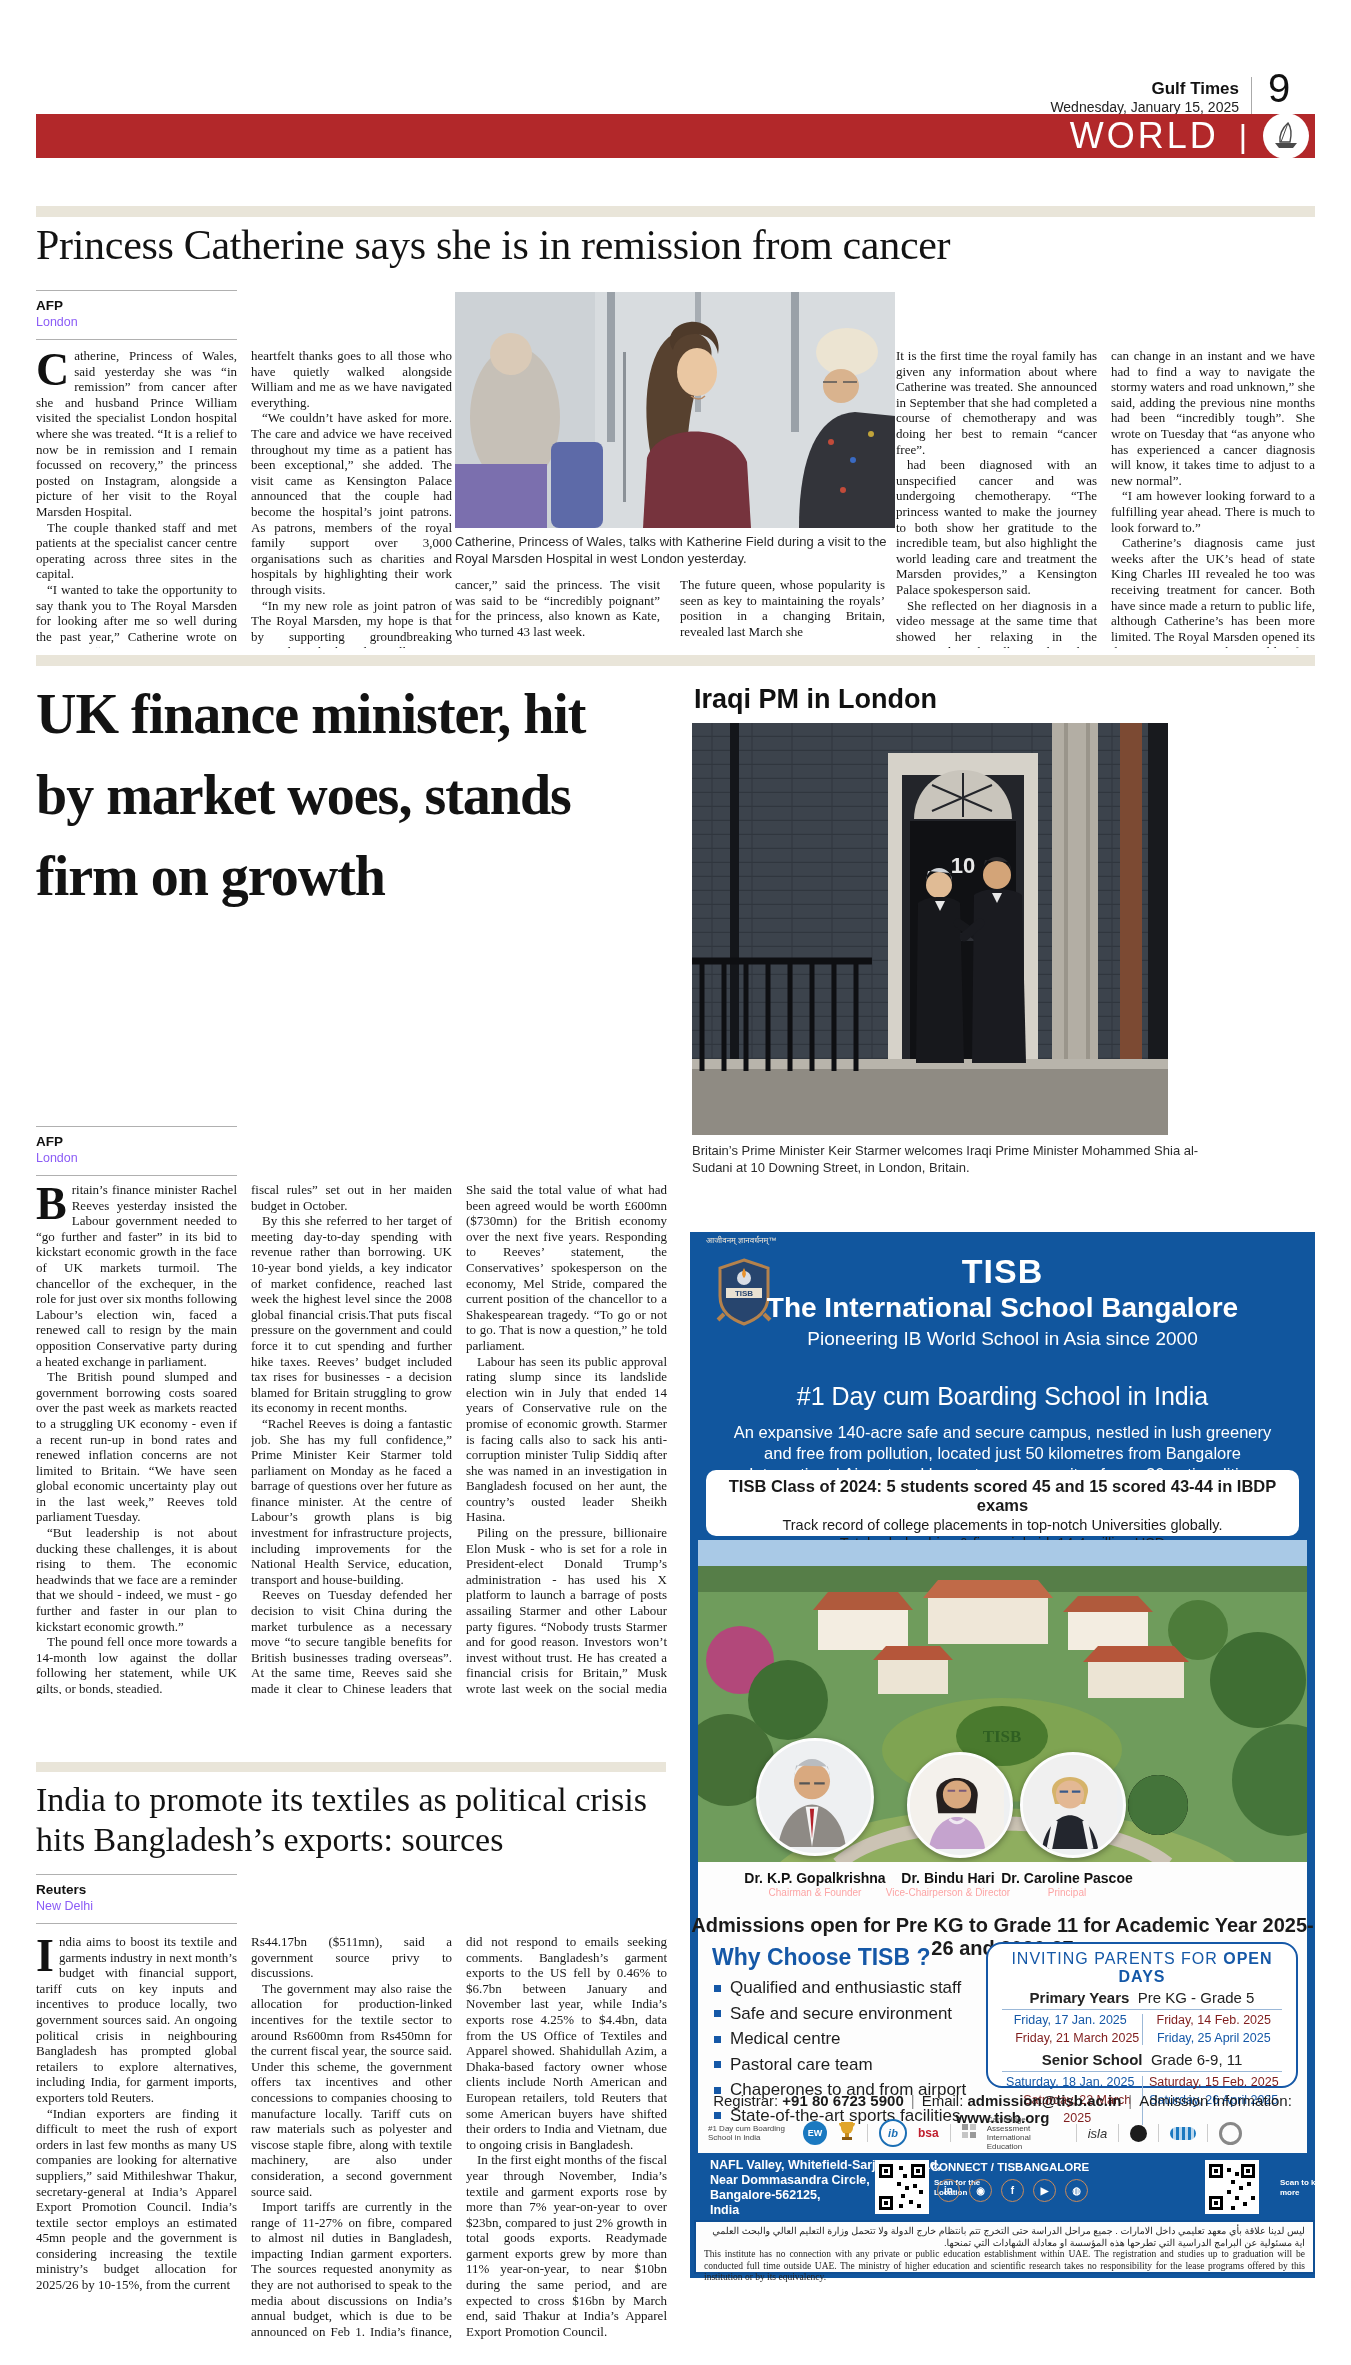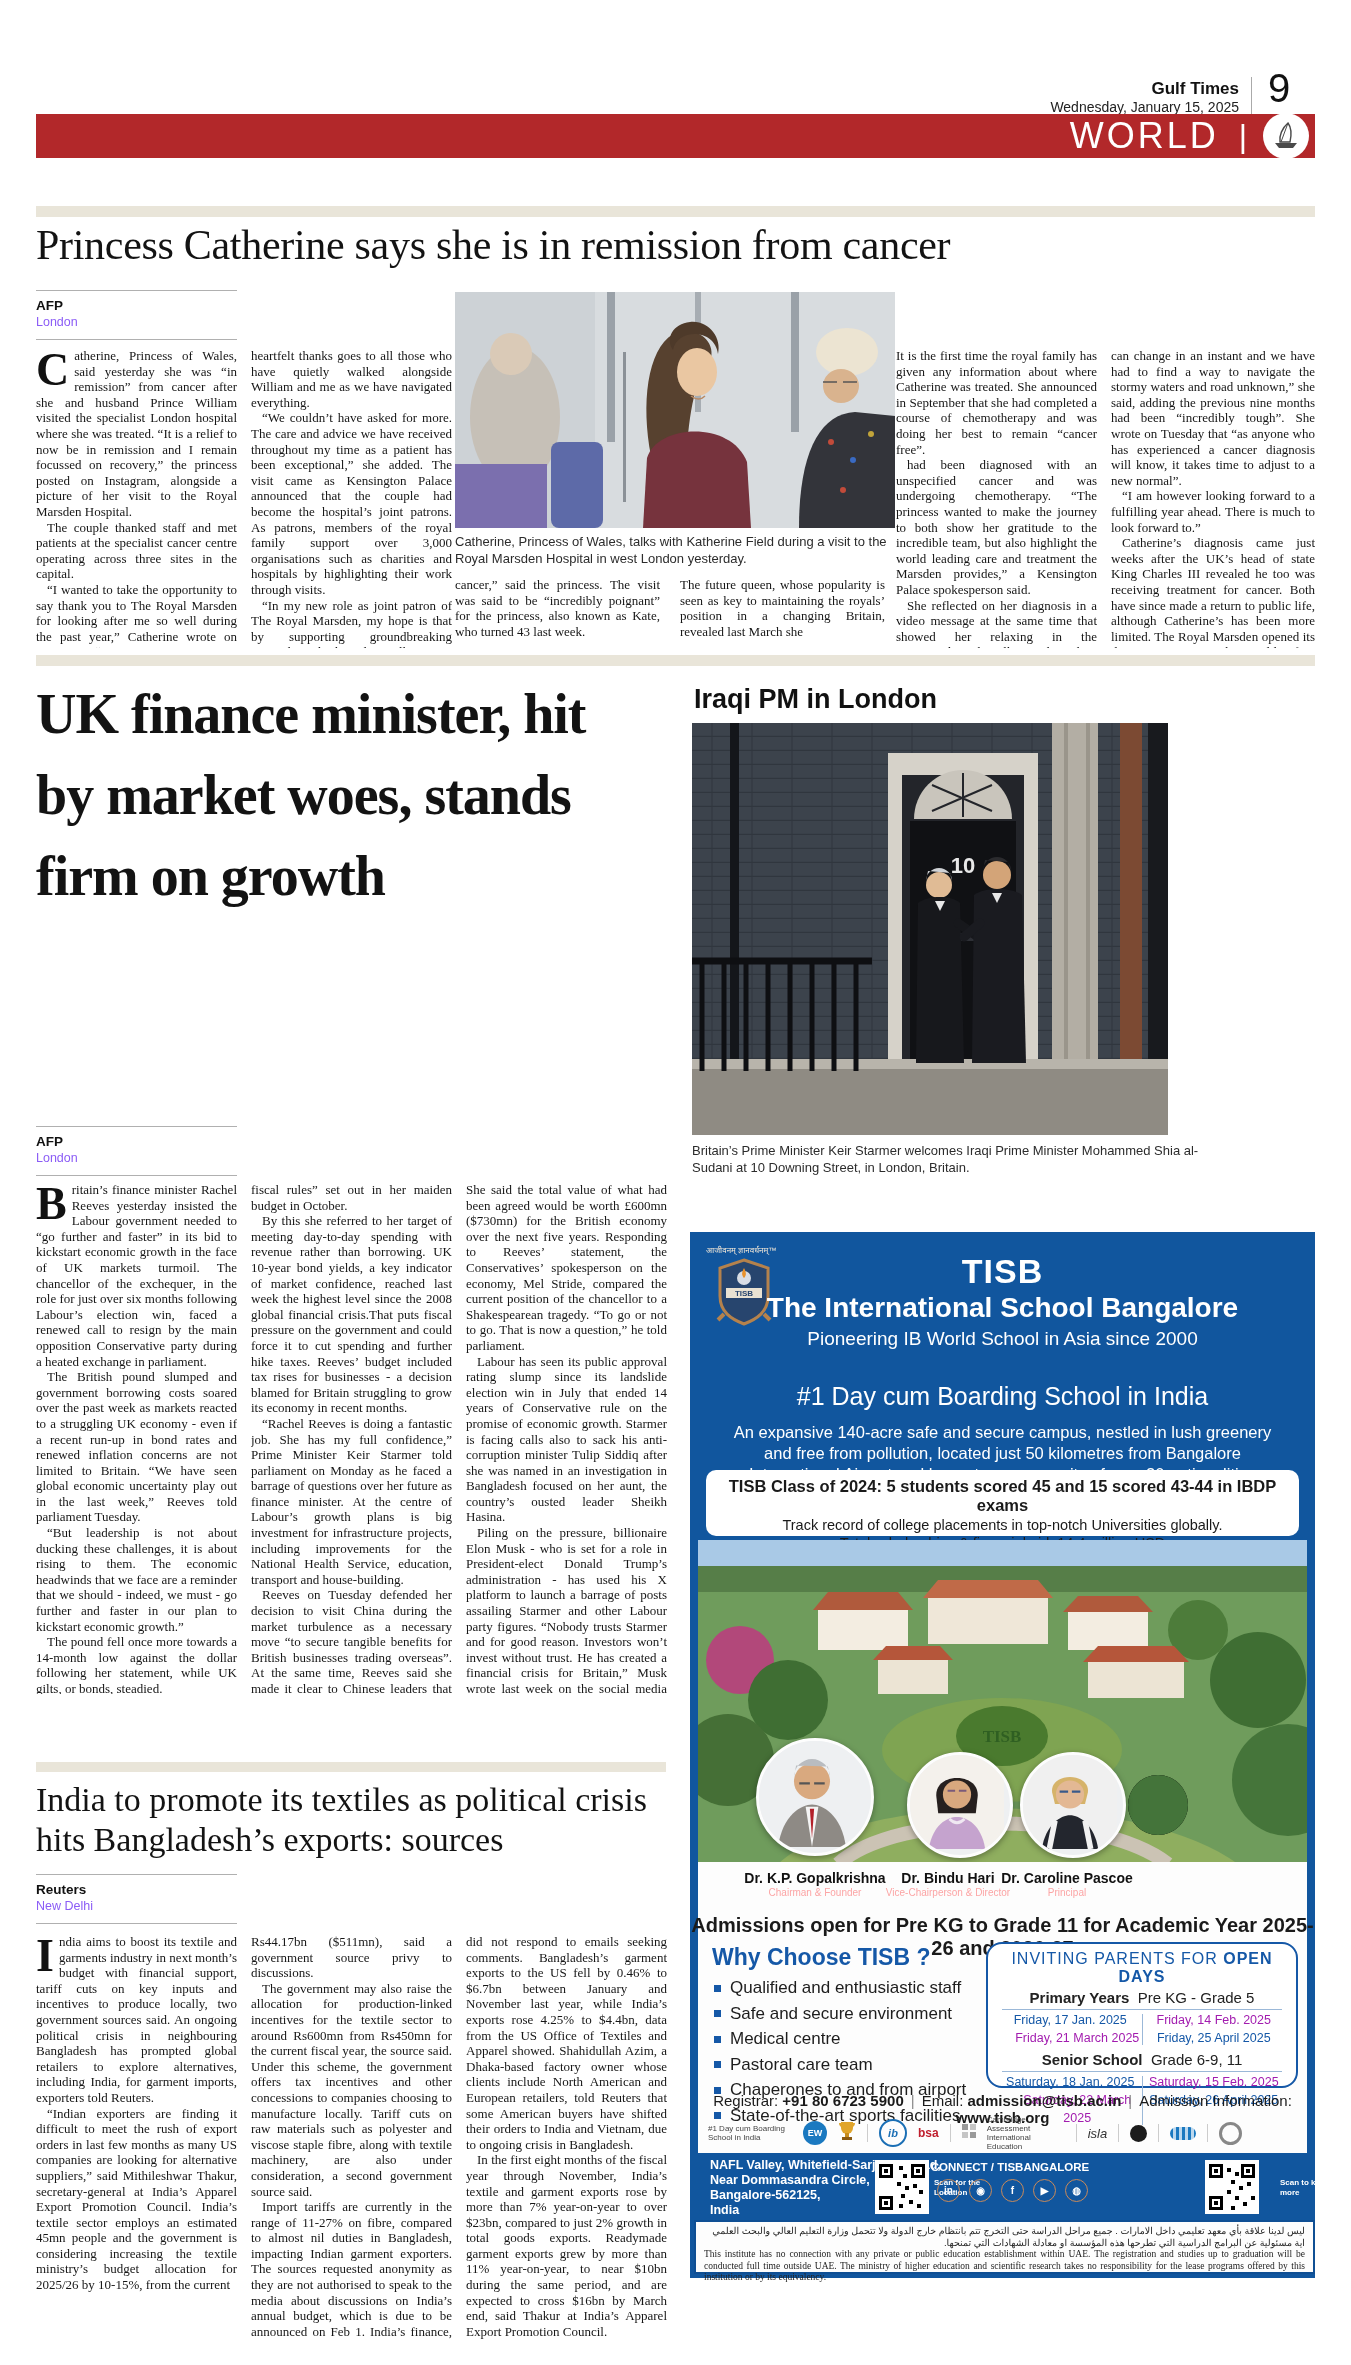--- a/index.html
+++ b/index.html
@@ -56,21 +56,21 @@
   
   #a1-photo{position:absolute;left:455px;top:292px;width:440px;height:236px;}
   #a1-caption{position:absolute;left:455px;top:533px;width:436px;}
   .photocap{font-size:13px;line-height:17px;color:#2c2c2c;}
   #iq-heading{position:absolute;left:694px;top:684px;font-size:27px;font-weight:bold;color:#111;}
   #iq-photo{position:absolute;left:692px;top:723px;width:476px;height:368px;}
   #iq-caption{position:absolute;left:692px;top:1142px;width:520px;}
   
   #ad{position:absolute;left:690px;top:1232px;width:625px;height:1046px;background:#11569e;color:#fff;}
   #ad .ctr{position:absolute;left:0;width:100%;text-align:center;}
-  #ad-motto{position:absolute;left:16px;top:12px;font-size:8px;color:#f4e9d8;}
+  #ad-motto{position:absolute;left:16px;top:2px;font-size:8px;color:#f4e9d8;}
   #ad-shield{position:absolute;left:26px;top:24px;}
   #ad-tisb{top:20px;font-size:34px;font-weight:bold;letter-spacing:1px;}
   #ad-school{top:60px;font-size:28px;font-weight:bold;}
   #ad-pioneer{top:96px;font-size:19px;}
   #ad-rank{top:150px;font-size:25px;}
   #ad-desc{top:190px;font-size:16.5px;line-height:21px;padding:0 42px;box-sizing:border-box;}
   #ad-box{position:absolute;left:16px;top:238px;width:593px;height:66px;background:#fff;border-radius:10px;
           color:#1a1a1a;text-align:center;box-sizing:border-box;padding-top:7px;}
   #ad-box .b1{font-weight:bold;font-size:16.5px;}
   #ad-box .b2{font-size:14.5px;margin-top:2px;}
@@ -92,21 +92,21 @@
   #ad-open{position:absolute;left:296px;top:710px;width:312px;height:146px;border:2.5px solid #1558a7;
            border-radius:16px;background:#fff;color:#222;box-sizing:border-box;text-align:center;}
   #ad-open .ttl{font-size:16px;color:#1558a7;letter-spacing:1px;margin-top:6px;}
   #ad-open .ttl b{font-weight:bold;}
   #ad-open .grp{font-size:15px;margin-top:3px;}
   #ad-open .grp b{font-weight:bold;}
   .drow{display:flex;font-size:12.5px;line-height:18px;}
   .drow span{flex:1;}
   .dgrid{border-top:1px solid #9bb8d8;margin:3px 14px 0 14px;padding-top:1px;position:relative;}
   .dgrid::after{content:"";position:absolute;left:50%;top:4px;bottom:2px;width:1px;background:#9bb8d8;}
-  .d-blue{color:#1558a7;} .d-dark{color:#a21caf;margin-left:7px;}
+  .d-blue{color:#1558a7;} .d-dark{color:#7f1d1d;margin-left:7px;}
   #ad-contact{top:860px;font-size:15px;color:#1a1a1a;}
   #ad-contact b{font-weight:bold;}
   #ad-contact .sep{color:#888;margin:0 7px;}
   #ad-logos{position:absolute;left:18px;top:888px;width:589px;height:26px;display:flex;align-items:center;gap:11px;color:#333;}
   .lg-sep{width:1px;height:18px;background:#ccc;}
   .lg-txt{font-size:8px;width:84px;line-height:9px;color:#444;}
   .lg-circ{border-radius:50%;display:flex;align-items:center;justify-content:center;flex:0 0 auto;}
   #ad-foot-addr{position:absolute;left:20px;top:926px;font-size:12.5px;line-height:15px;font-weight:bold;color:#fff;}
   .qr{position:absolute;width:54px;height:54px;background:#fff;}
   #qr1{left:185px;top:928px;} #qr2{left:515px;top:928px;}

